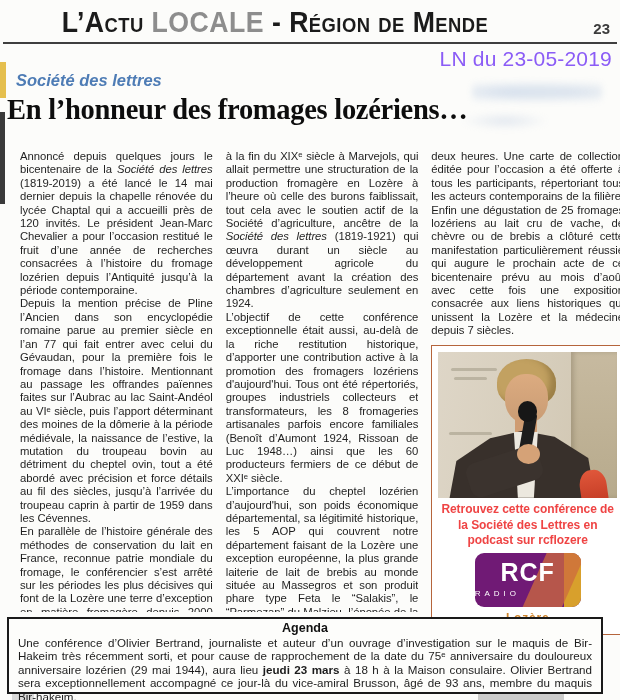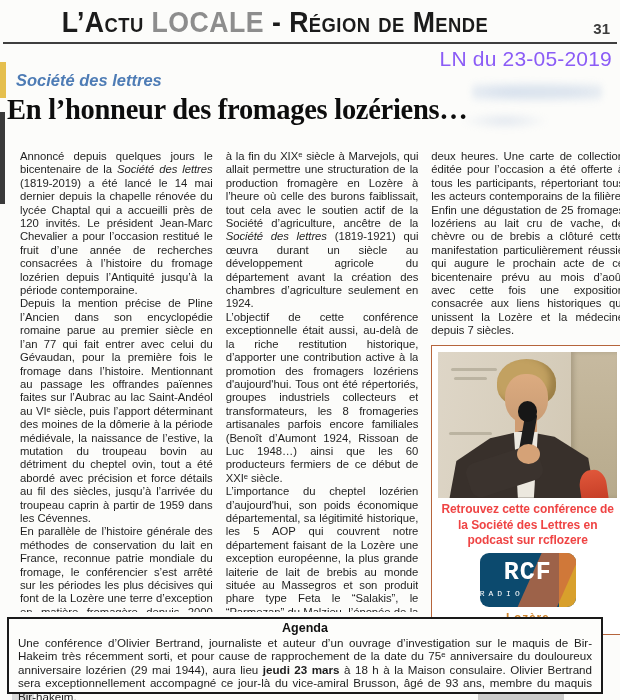--- a/index.html
+++ b/index.html
@@ -63,22 +63,22 @@
   .mic-head{position:absolute;left:44.5%;top:34%;width:11%;height:14%;background:#171717;border-radius:50%;}
   .mic{position:absolute;left:47%;top:42%;width:6.5%;height:28%;background:#1d1d1d;
     transform:rotate(10deg);border-radius:3px;}
   .hand{position:absolute;left:44%;top:63%;width:13%;height:14%;background:#d5a277;border-radius:50%;}
   .red-mic{position:absolute;right:6%;bottom:-5%;width:15%;height:24%;
     background:linear-gradient(#e0573a,#c23a24);transform:rotate(-8deg);border-radius:45% 45% 18% 18%;}
 
   .caption{margin:4px 2px 4px;text-align:center;font-weight:bold;font-size:12px;
     line-height:1.32;color:#ef4444;}
 
-  .rcf-logo{position:relative;width:96px;height:54px;margin:3px auto 5px;background:#0c4a6e;
-    border-radius:9px;overflow:hidden;font-family:Liberation Mono, monospace;}
+  .rcf-logo{position:relative;width:106px;height:54px;margin:3px auto 5px;background:#701a75;
+    border-radius:9px;overflow:hidden;}
   .rcf-gold{position:absolute;right:0;top:0;width:17px;height:100%;background:#d8a02c;}
   .rcf-diag{position:absolute;right:10px;top:-12px;width:36px;height:84px;background:#cd6b3e;
     opacity:.75;transform:rotate(24deg);}
   .rcf-text{position:relative;z-index:2;text-align:center;color:#fff;font-weight:800;
     font-size:25px;line-height:1;margin-top:7px;letter-spacing:1px;}
   .rcf-sub{position:relative;z-index:2;color:#fff;font-size:8px;
     letter-spacing:4px;margin-top:2px;}
   .lozere-row{display:flex;align-items:center;justify-content:center;gap:9px;margin-top:2px;}
   .lz-dash{width:34px;height:2px;background:#c8923c;}
   .lozere{color:#d0852c;font-weight:bold;font-size:12px;letter-spacing:.8px;}
@@ -90,21 +90,21 @@
   .agenda-body{margin:1px 0 0;text-align:justify;font-size:11.6px;line-height:13.4px;color:#1c1c1c;}
 </style>
 </head>
 <body>
 
 <div class="page">
 
   <div class="header-title">
     <span>L’Actu </span><span class="hl">LOCALE</span><span> - Région de Mende</span>
   </div>
-  <div class="page-number">31</div>
+  <div class="page-number">23</div>
   <div class="rule"></div>
   <div class="dateline">LN du 23-05-2019</div>
 
   <div class="yellow-bar"></div>
   <div class="dark-bar"></div>
   <div class="bleed bleed1"></div>
   <div class="bleed bleed2"></div>
   <div class="artifact-br"></div>
   <div class="artifact-bl"></div>
 

